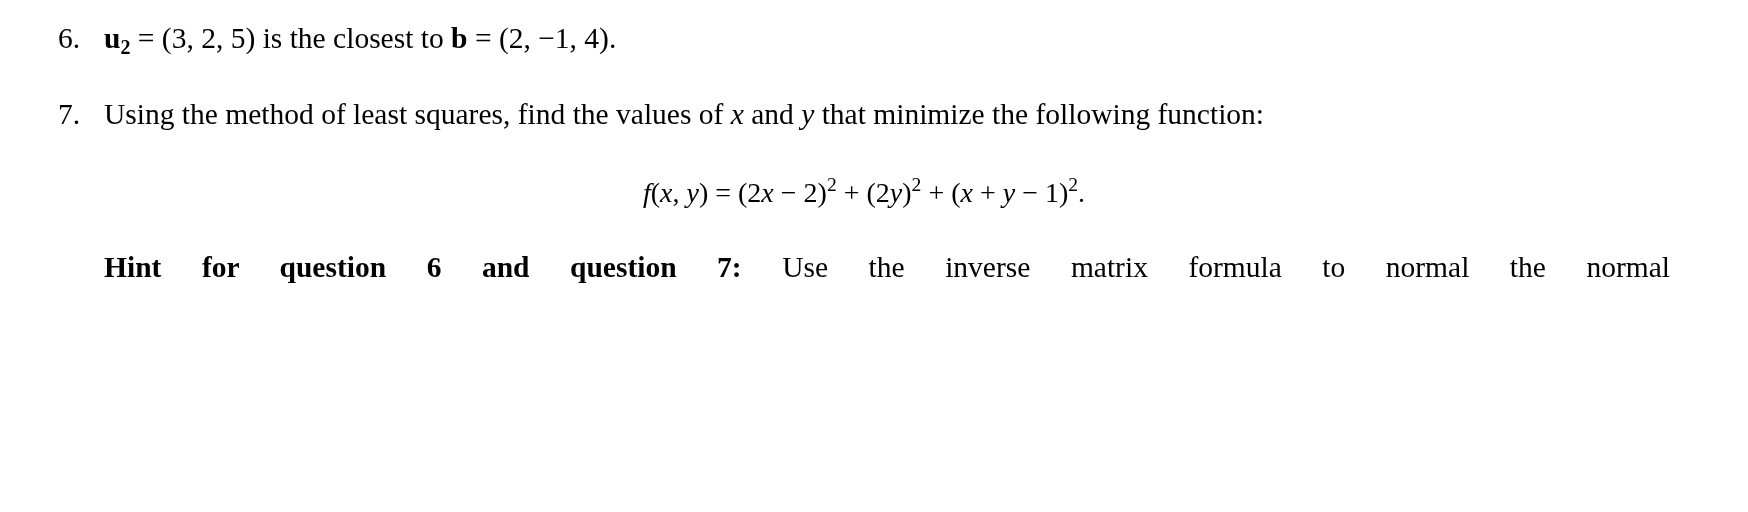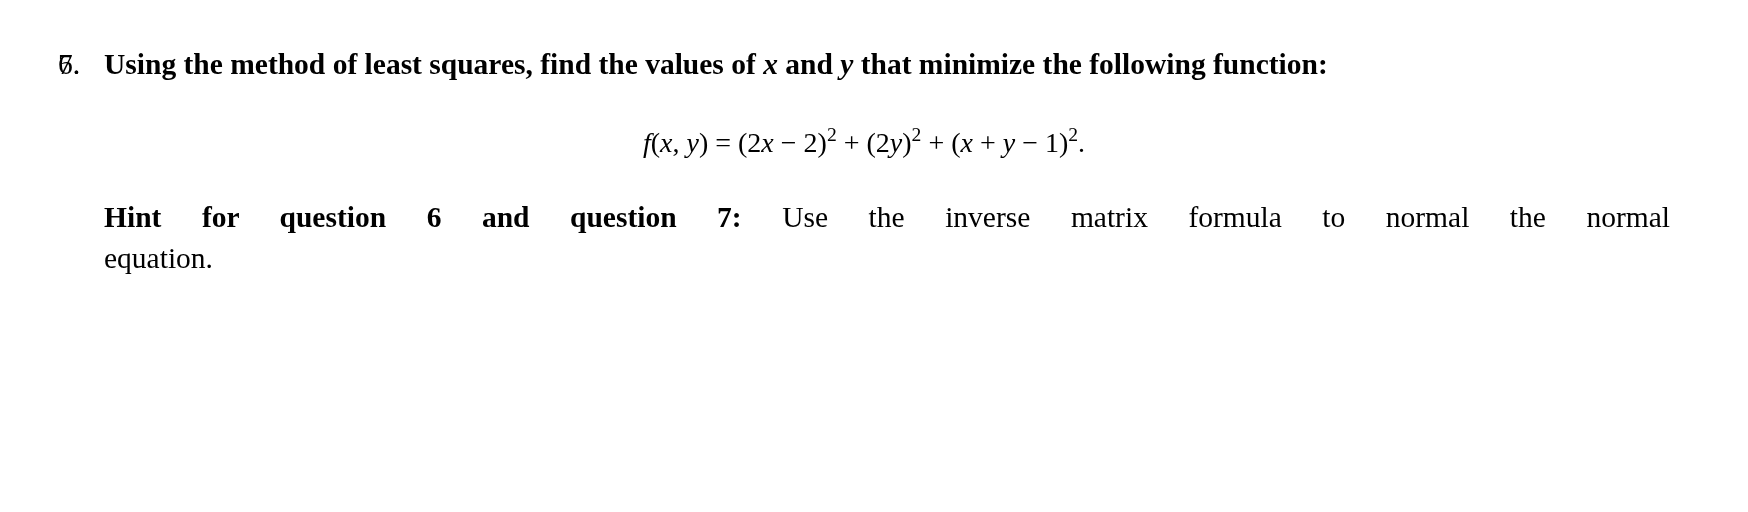--- a/index.html
+++ b/index.html
@@ -115,45 +115,51 @@
 <body>
 
 <div class="page">
   <div class="content">
 
     <ol class="qlist">
 
       <li class="qitem">
         <span class="qnum">6.</span>
         <span class="qbody">
+          <span class="line-last" style="display:block;">
+            <span class="mathvar"><span class="vec">u</span><span class="sub">2</span></span>
+            <span class="op">=</span>
+            <span class="op">(3, 2, 5)</span>
+            <span>is the closest to</span>
+            <span class="vec">b</span>
+            <span class="op">=</span>
+            <span class="op">(2, −1, 4)</span><span class="op">.</span>
+          </span>
         </span>
       </li>
 
       <li class="qitem">
         <span class="qnum">7.</span>
         <span class="qbody">
-          <span class="line-last" style="display:block;font-weight:bold;">
+          <span class="line-last" style="display:block;">
             <span>Using the method of least squares, find the values of</span>
             <span class="mathvar">x</span>
             <span>and</span>
             <span class="mathvar">y</span>
             <span>that minimize the following function:</span>
           </span>
         </span>
       </li>
     </ol>
 
     <div class="display-eq">
       <span class="eq-inner"><span class="mathvar">f</span><span class="op">(</span><span class="mathvar">x</span><span class="op">,</span>&nbsp;<span class="mathvar">y</span><span class="op">)</span>&nbsp;<span class="op">=</span>&nbsp;<span class="op">(</span><span class="op">2</span><span class="mathvar">x</span>&nbsp;<span class="op">−</span>&nbsp;<span class="op">2</span><span class="op">)</span><span class="sup">2</span>&nbsp;<span class="op">+</span>&nbsp;<span class="op">(</span><span class="op">2</span><span class="mathvar">y</span><span class="op">)</span><span class="sup">2</span>&nbsp;<span class="op">+</span>&nbsp;<span class="op">(</span><span class="mathvar">x</span>&nbsp;<span class="op">+</span>&nbsp;<span class="mathvar">y</span>&nbsp;<span class="op">−</span>&nbsp;<span class="op">1</span><span class="op">)</span><span class="sup">2</span><span class="op">.</span></span>
     </div>
 
     <div class="hint">
       <div class="hint-line1">
         <span class="bold">Hint for question 6 and question 7:</span>
         <span>Use the inverse matrix formula to normal the normal</span>
       </div>
-      <div class="hint-line2">
-        <span>equation.</span>
-      </div>
     </div>
 
   </div>
 </div>
 
 </body></html>

